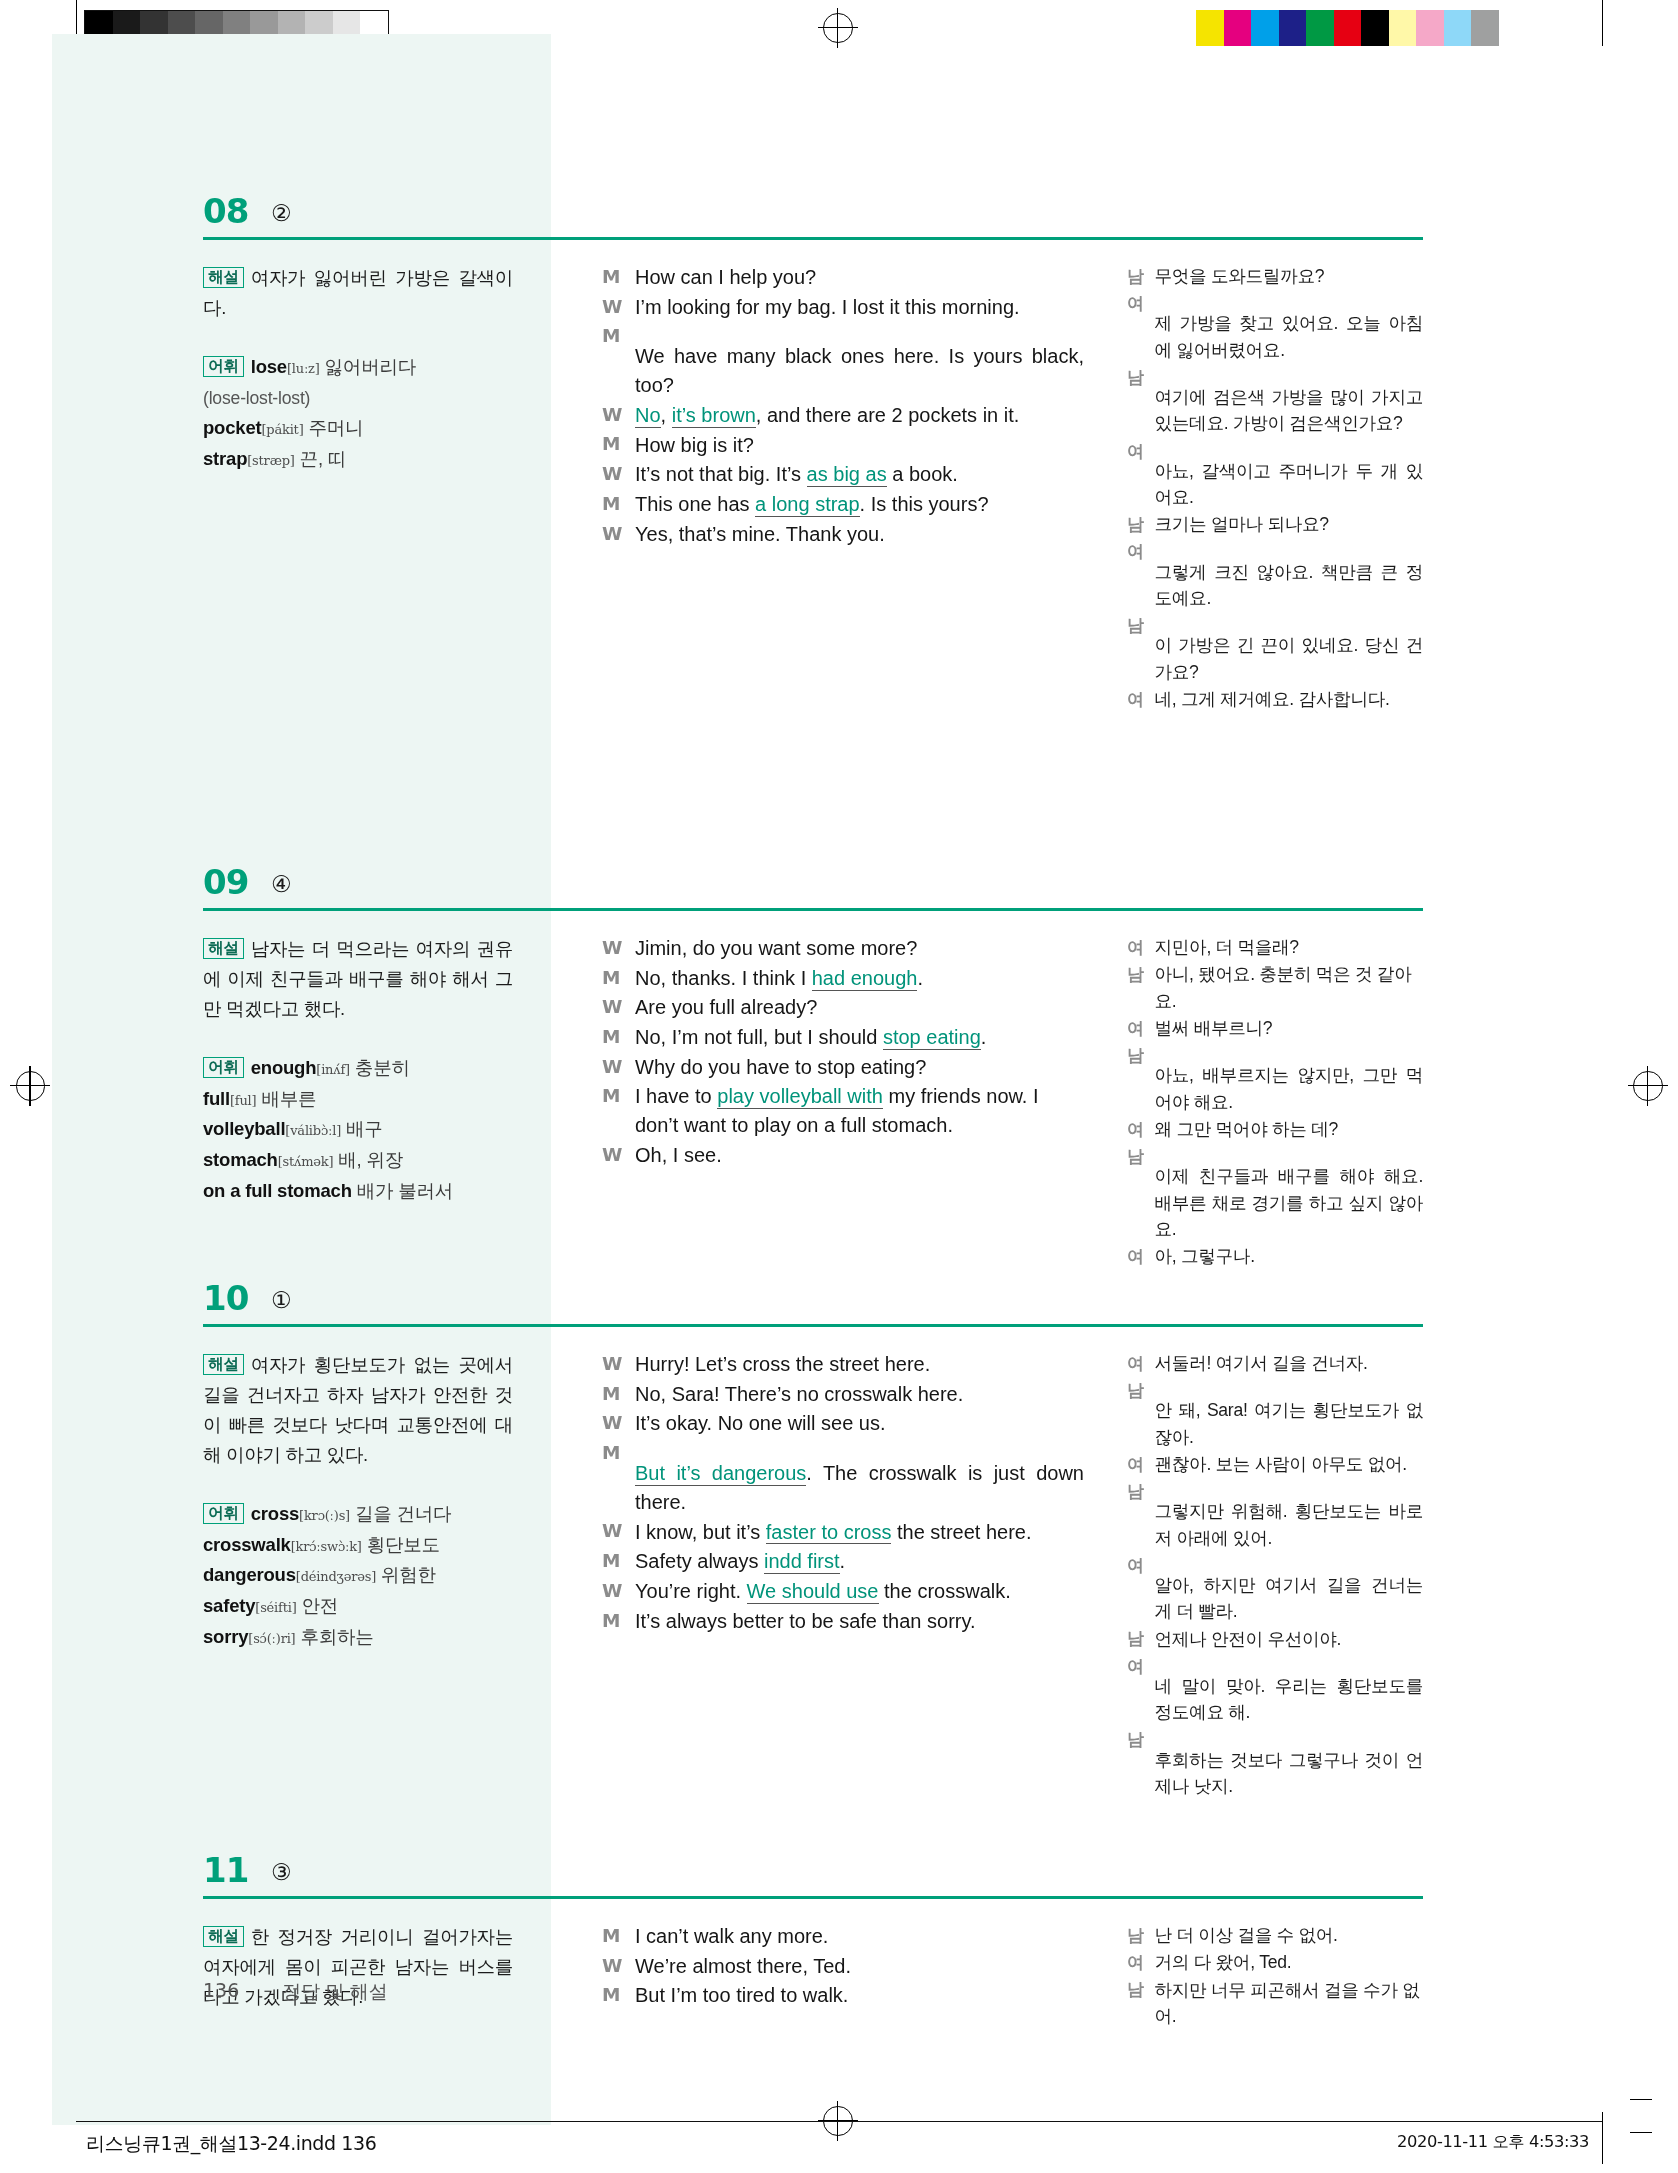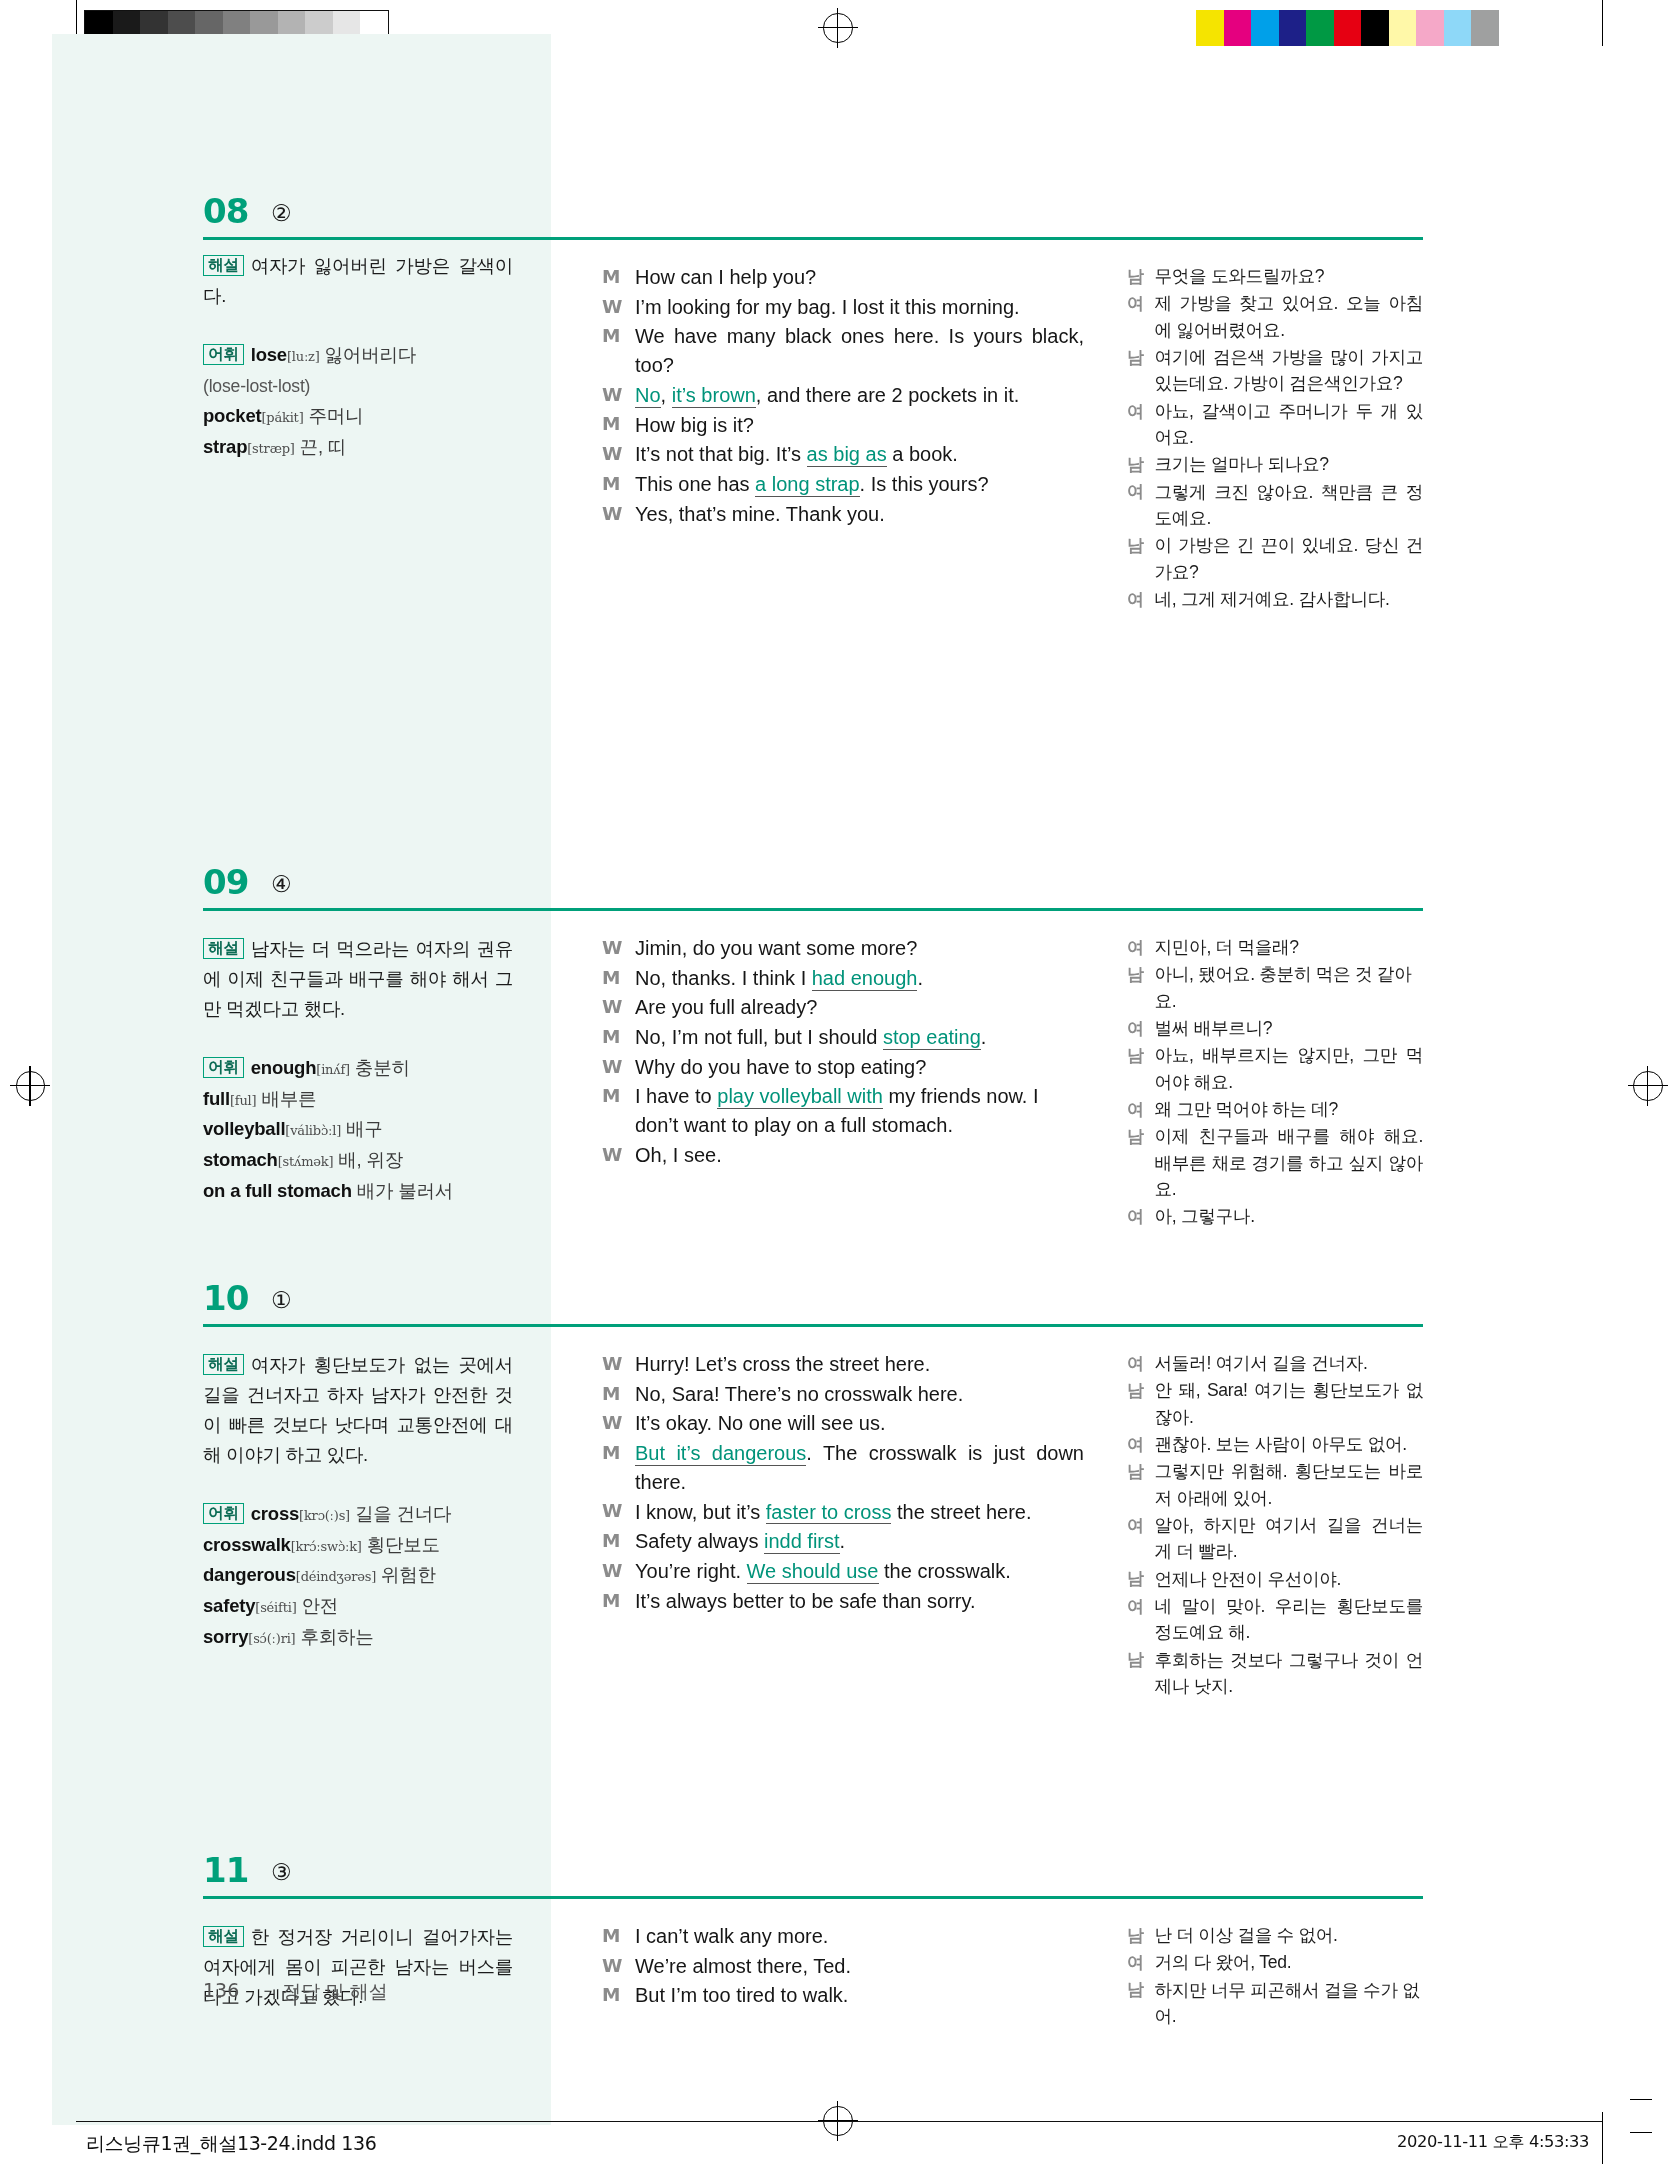--- a/index.html
+++ b/index.html
@@ -142,21 +142,21 @@
   }
   .line { display: flex; margin-bottom: 0.9px; }
   .spk {
     width: 33px; flex: 0 0 33px;
     font-weight: 700; color: #8b8b8b;
     font-size: 18.5px;
     font-family: "DejaVu Sans", sans-serif;
     padding-top: 0.9px;
   }
   .utt { flex: 1; }
-  .utt.just { text-align: justify; text-align-last: left; }
+  .utt.just { text-align: justify; text-align-last: left; margin-top: 20px; }
   .hl {
     color: #00937a;
     border-bottom: 1.4px solid #555;
     padding-bottom: 0.9px;
   }
 
   
   .krcol {
     position: absolute;
     left: 1127px;
@@ -250,21 +250,21 @@
 
 <div class="tint-panel"></div>
 
 <div class="page" id="page-root">
     <div class="qblock" style="top: 191px;">
       <div class="qhead">
         <span class="qnum">08</span>
         <span class="qans">②</span>
       </div>
       <div class="qrule" style="top: 46px;"></div>
-      <div class="leftcol" style="top: 60px;">
+      <div class="leftcol" style="top: 72px;">
         <div class="explain"><span class="tag">해설</span>여자가 잃어버린 가방은 갈색이다.</div>
         <div class="vocab" style="margin-top: 29px;">
           <div><span class="tag">어휘</span><span class="w">lose</span><span class="ipa">[luːz]</span><span class="kr"> 잃어버리다</span></div>
           <div><span class="conj">(lose-lost-lost)</span></div>
           <div><span class="w">pocket</span><span class="ipa">[pákit]</span><span class="kr"> 주머니</span></div>
           <div><span class="w">strap</span><span class="ipa">[stræp]</span><span class="kr"> 끈, 띠</span></div>
         </div>
       </div>
       <div class="engcol" style="top: 72px;">
         <div class="line">

